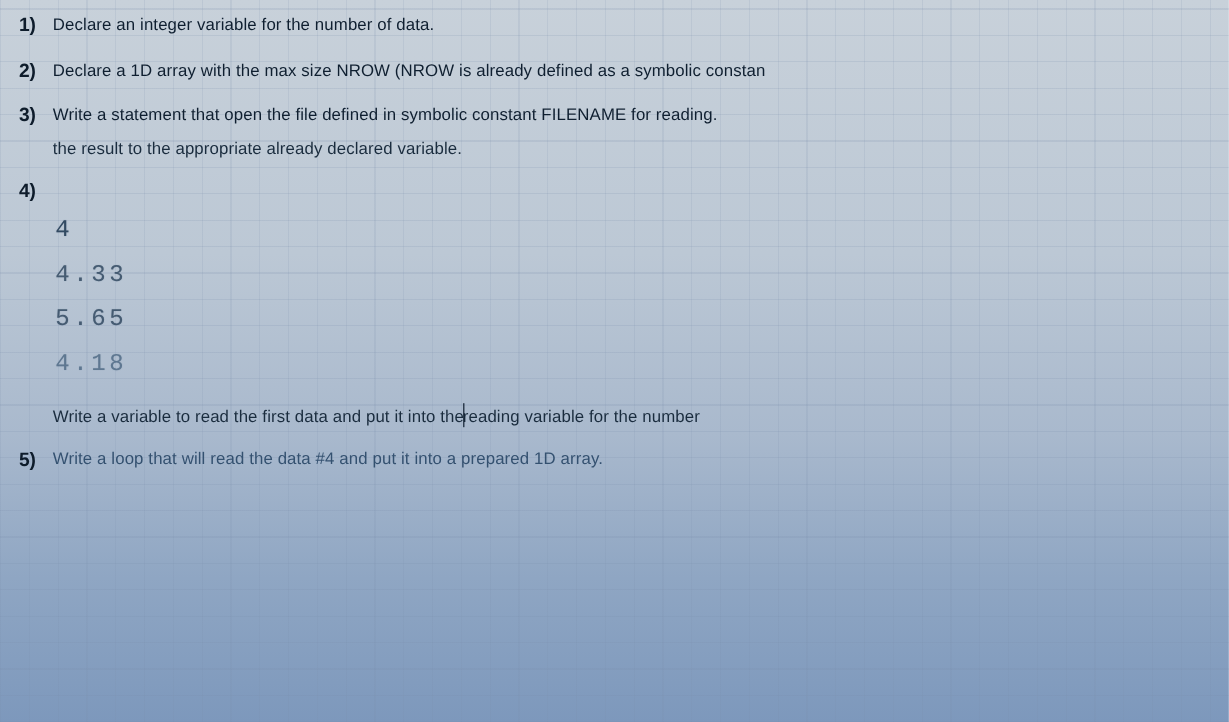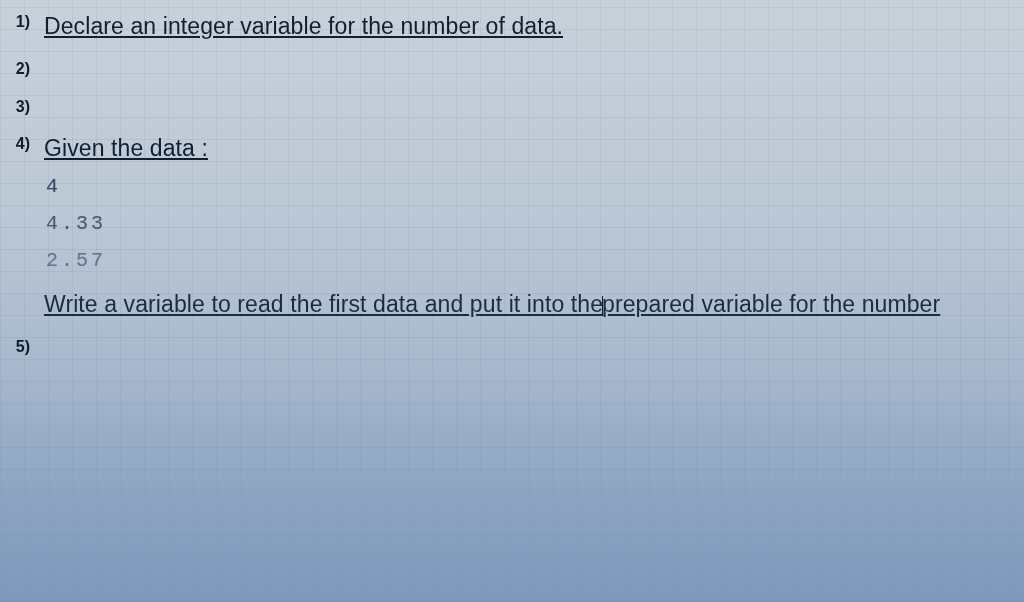--- a/index.html
+++ b/index.html
@@ -30,24 +30,23 @@
   }
   .num {
     width: 28px;
     flex: 0 0 28px;
     text-align: right;
     font-weight: 600;
     color: #0e1c2b;
   }
   .txt {
     padding-left: 14px;
-    font-size: 23px;
+    font-size: 14px;
     color: #0f1f30;
     letter-spacing: 0.1px;
-    text-decoration: underline;
   }
   .txt.sub {
     color: #1a2c3e;
   }
   .mono {
     font-family: "Courier New", Courier, monospace;
     letter-spacing: 3px;
     font-size: 20px;
     color: #324a62;
     text-shadow: 0 0 1px rgba(50,74,98,0.3);
@@ -82,47 +81,54 @@
 
   <div class="q">
     <div class="num">1)</div>
     <div class="txt">Declare an integer variable for the number of data.</div>
   </div>
 
   <div class="sp-gap"></div>
 
   <div class="q">
     <div class="num">2)</div>
+    <div class="txt">Declare a 1D array with the max size NROW (NROW is already defined as a symbolic constan</div>
   </div>
 
   <div class="sp-gap"></div>
 
   <div class="q">
     <div class="num">3)</div>
+    <div class="txt">Write a statement that open the file defined in symbolic constant FILENAME for reading.</div>
+  </div>
+  <div class="q">
+    <div class="num"></div>
+    <div class="txt sub">the result to the appropriate already declared variable.</div>
   </div>
 
   <div class="sp-gap"></div>
 
   <div class="q">
     <div class="num">4)</div>
-    <div class="txt">Given the data :</div>
   </div>
 
   <div class="data-block">
     <div class="data-row"><span class="mono">4</span></div>
     <div class="data-row faded"><span class="mono">4.33</span></div>
-    <div class="data-row more-faded"><span class="mono">2.57</span></div>
+    <div class="data-row faded"><span class="mono">5.65</span></div>
+    <div class="data-row more-faded"><span class="mono">4.18</span></div>
   </div>
 
   <div class="q">
     <div class="num"></div>
     <div class="txt sub">
-      <span>Write a variable to read the first data and put it into the</span><span class="cursor"></span><span>prepared variable for the number</span>
+      <span>Write a variable to read the first data and put it into the</span><span class="cursor"></span><span>reading variable for the number</span>
     </div>
   </div>
 
   <div class="sp-gap"></div>
 
   <div class="q q5">
     <div class="num">5)</div>
+    <div class="txt">Write a loop that will read the data #4 and put it into a prepared 1D array.</div>
   </div>
 
 </div>
 
 </body></html>

